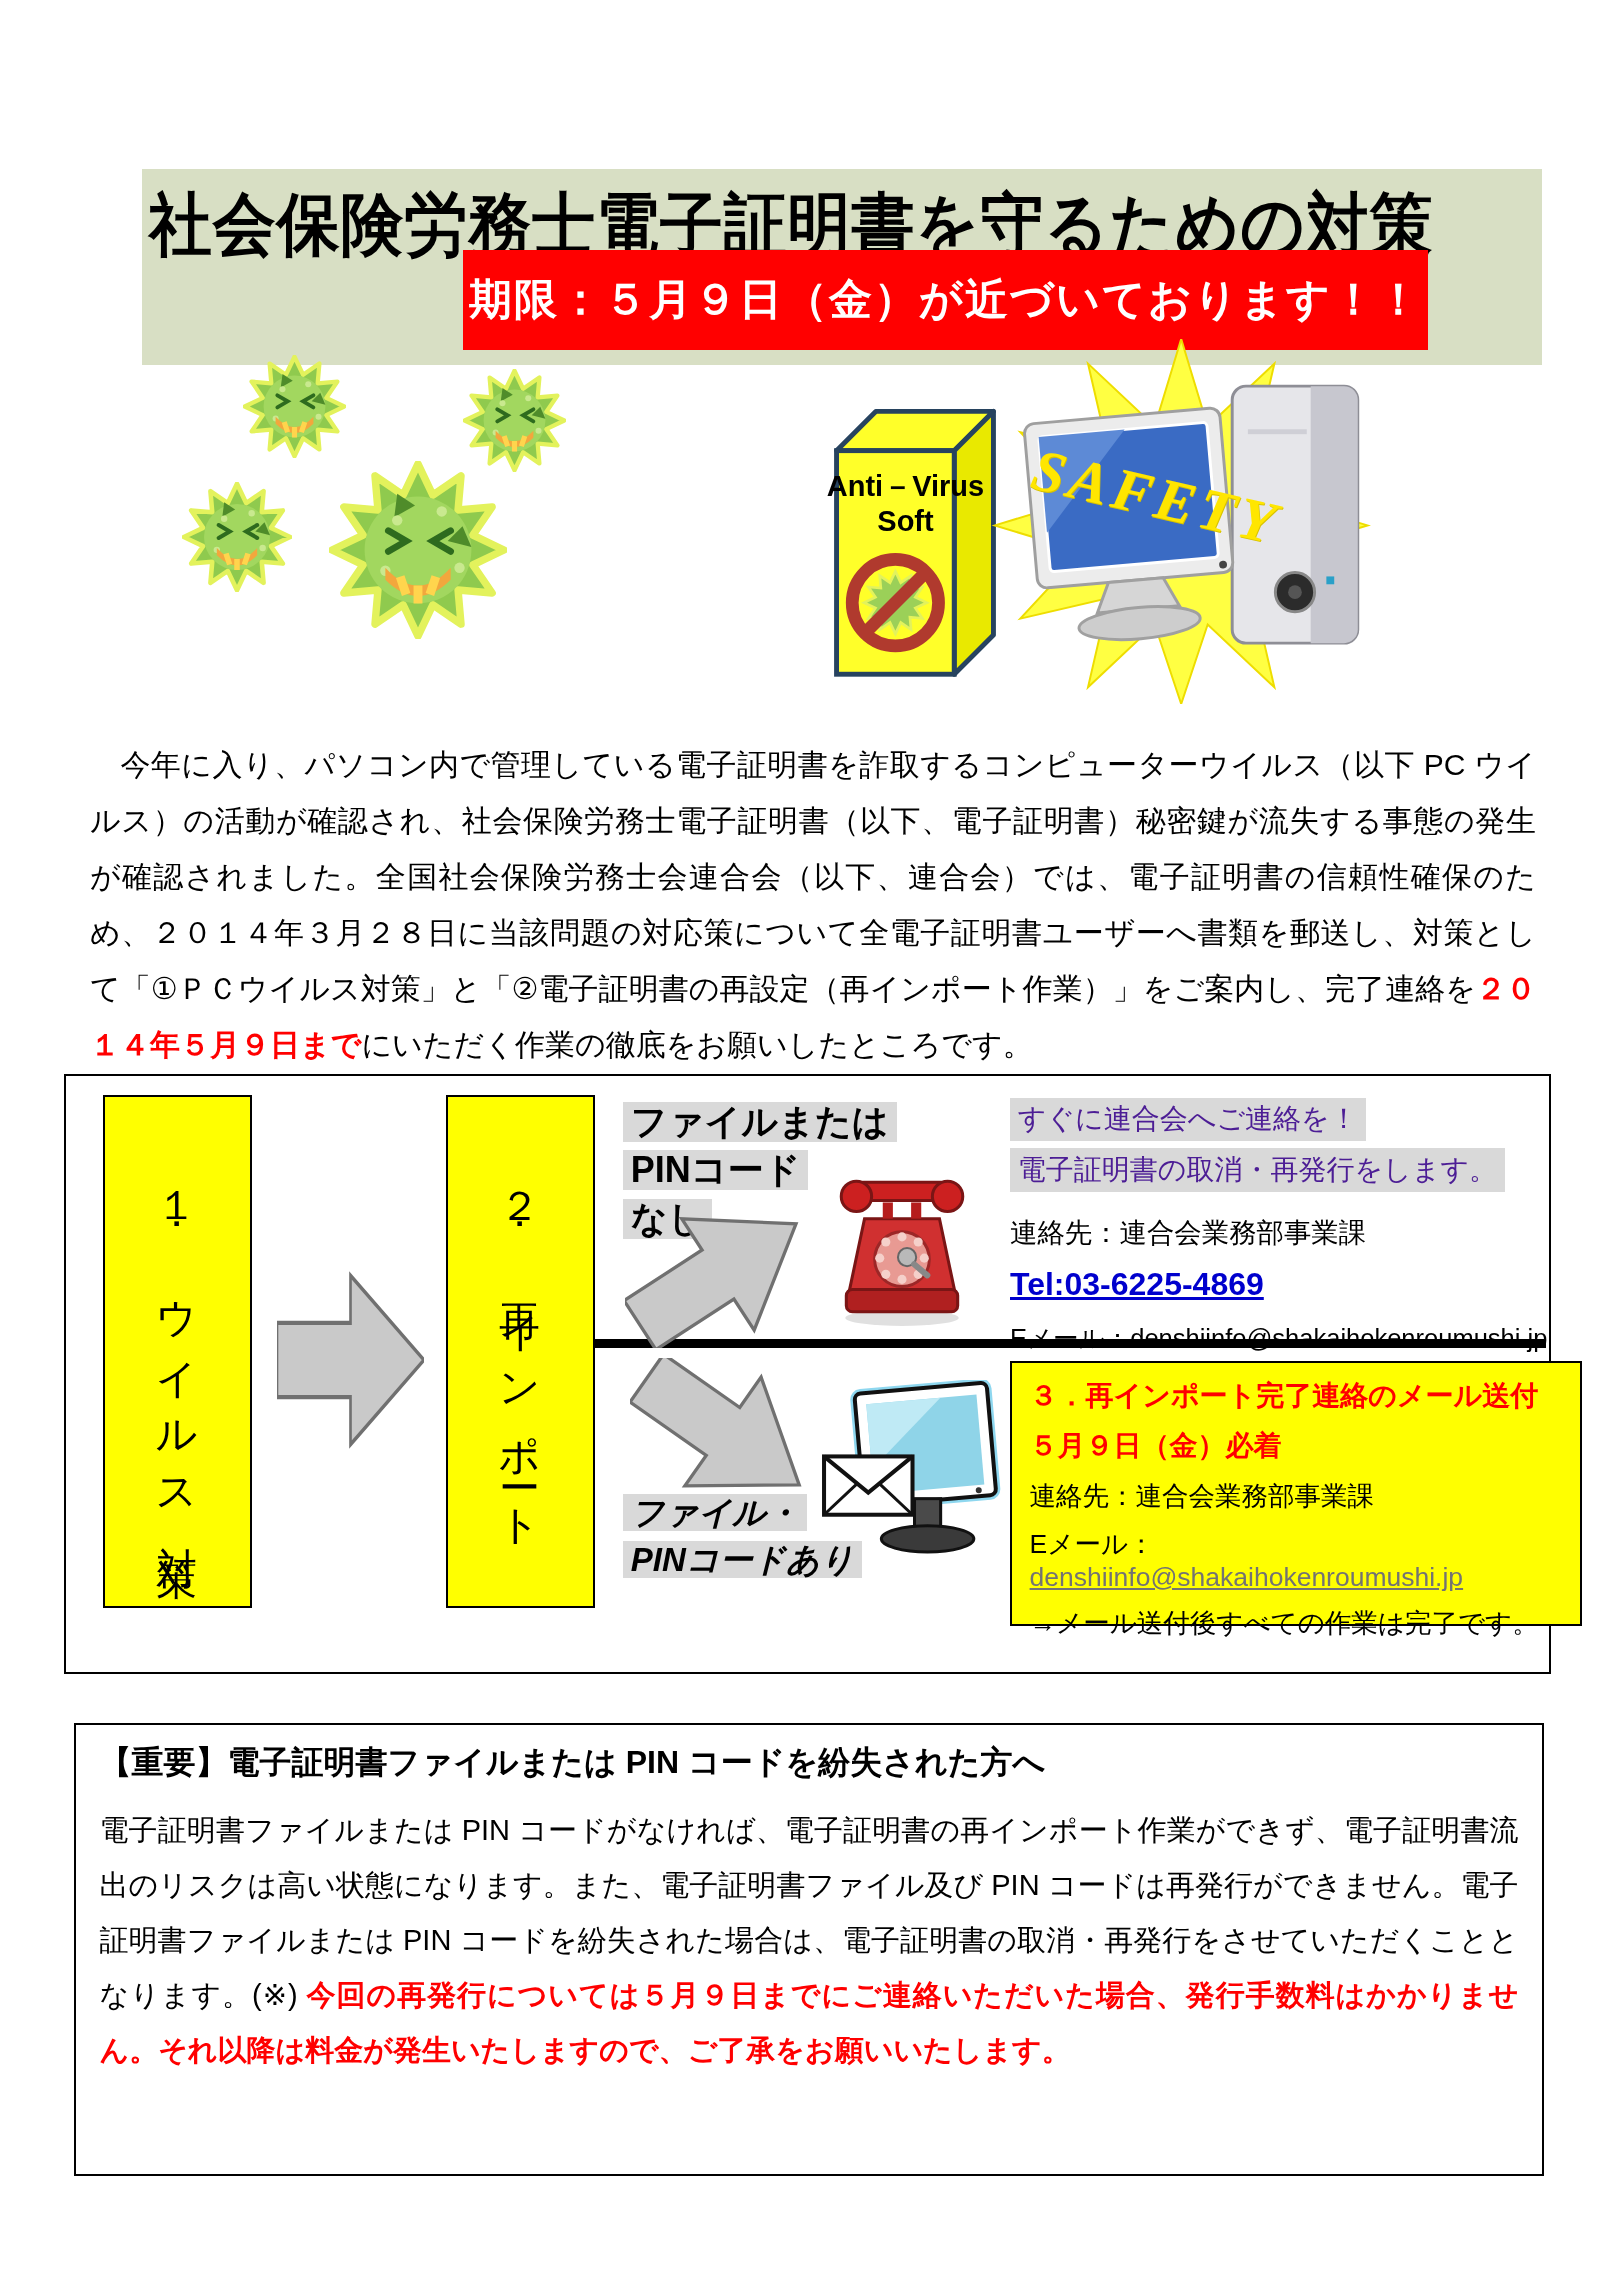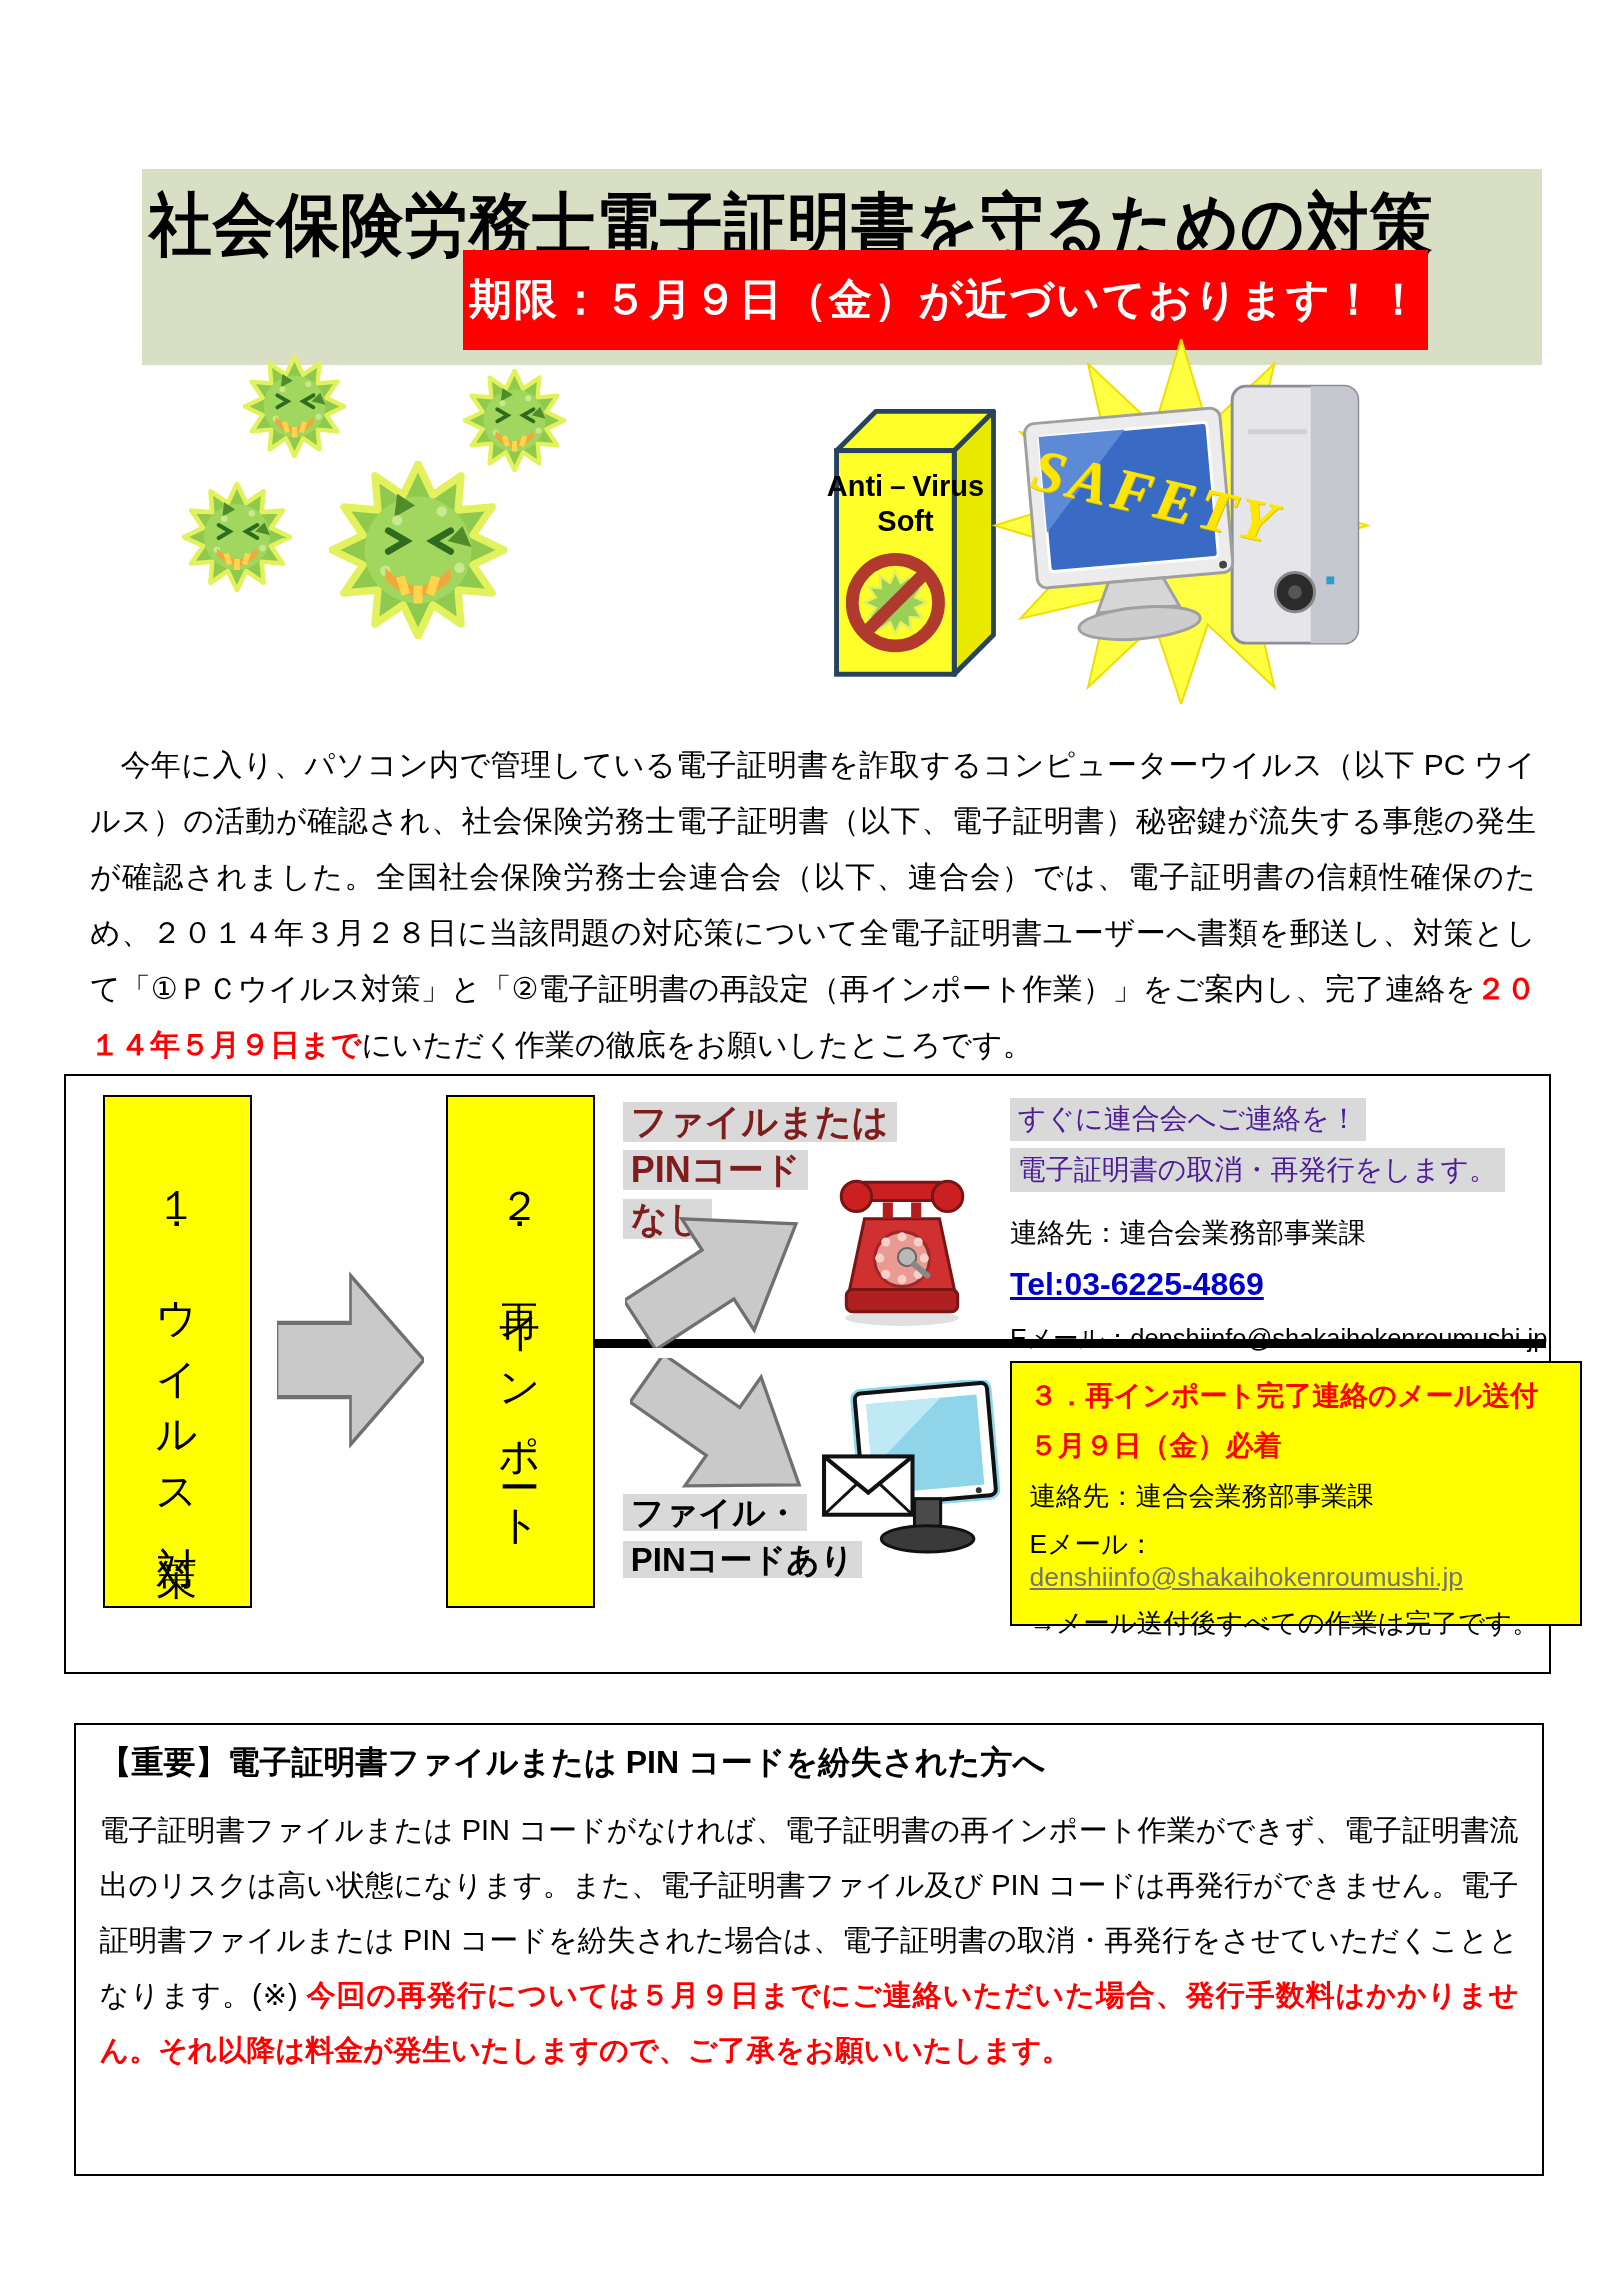--- a/index.html
+++ b/index.html
@@ -31,23 +31,23 @@
   #flow-box{left:64px;top:1074px;width:1483px;height:596px;border:2.9px solid #000;background:#fff;}
   .step-box{position:absolute;top:18.6px;width:149px;height:513px;background:#ffff00;border:2px solid #000;
     display:flex;align-items:center;justify-content:center;box-sizing:border-box;}
   .step-box .vtxt{writing-mode:vertical-rl;text-orientation:upright;font-size:41px;
     letter-spacing:13.7px;font-weight:normal;}
   #step1{left:37px;}
   #step2{left:380px;}
   #divider{left:529px;top:263px;width:951px;height:8.8px;background:#000;}
   .gray-label{display:inline-block;background:#d9d9d9;padding:2px 7.8px;}
   #cond-top{left:557px;top:25.5px;line-height:1;}
-  #cond-top .gray-label{margin-bottom:8.8px;color:#7f1d1d;font-weight:bold;font-size:36px;}
+  #cond-top .gray-label{margin-bottom:8.8px;color:#000000;font-weight:bold;font-size:36px;}
   #cond-bottom{left:557px;top:418px;line-height:1;}
-  #cond-bottom .gray-label{margin-bottom:9.8px;color:#000;font-weight:bold;font-size:33px;}
+  #cond-bottom .gray-label{margin-bottom:9.8px;color:#000;font-weight:bold;font-size:33px;font-style:italic;}
   #contact-top{left:944px;top:21.6px;width:541px;}
   #contact-top .h{display:inline-block;background:#d9d9d9;color:#4c1d95;font-weight:normal;
     font-size:28px;padding:2.9px 7.8px;margin-bottom:6.9px;}
   #contact-top .plain{font-size:27.4px;margin-top:15.7px;}
   #contact-top .tel{font-size:32px;margin-top:15.7px;color:#0000cd;text-decoration:underline;
     font-weight:bold;display:inline-block;}
   #contact-top .mail{font-size:25.5px;margin-top:17.6px;}
   #yellow-panel{left:944px;top:285px;width:572px;height:265px;background:#ffff00;border:2px solid #000;
     box-sizing:border-box;padding:13.7px 17.6px;}
   #yellow-panel .r{color:#ff0000;font-weight:bold;font-size:28px;margin-bottom:12.7px;}

